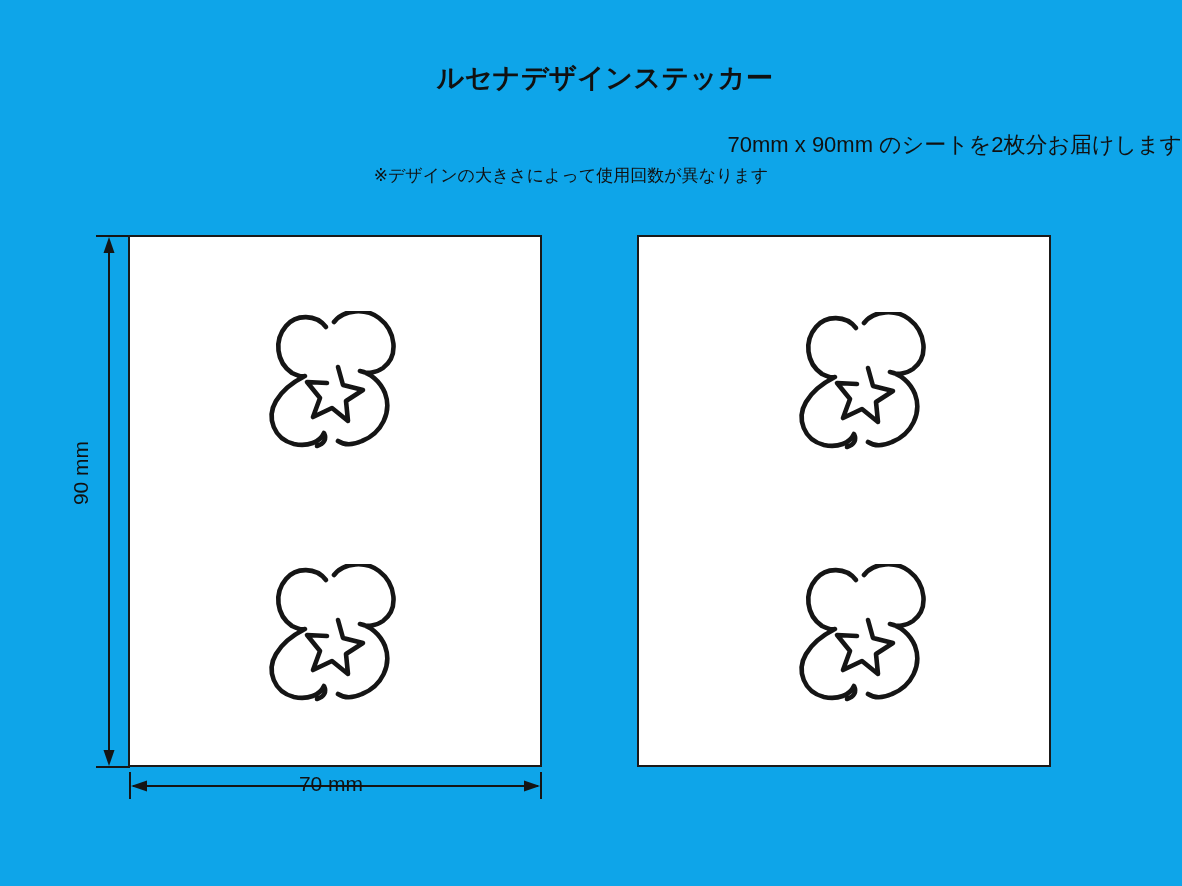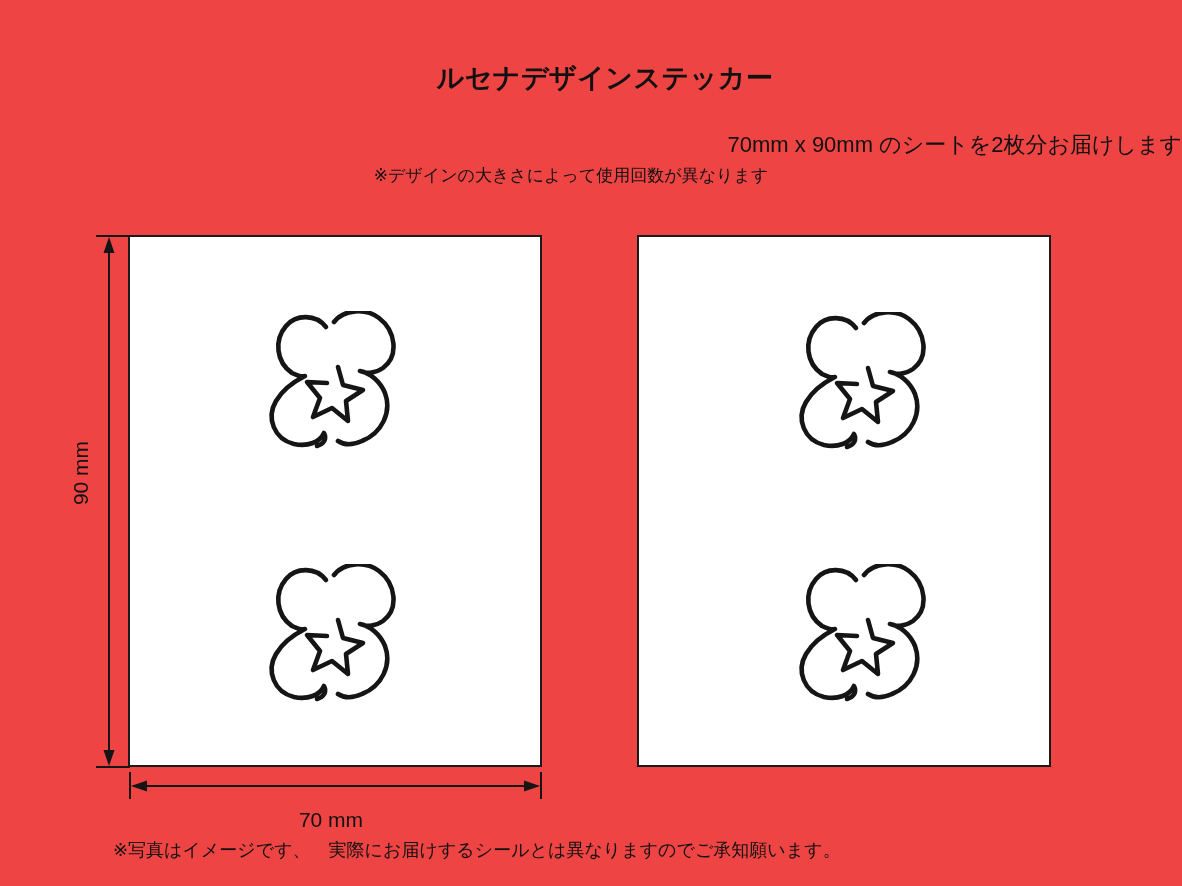--- a/index.html
+++ b/index.html
@@ -1,19 +1,19 @@
 <!DOCTYPE html>
 <html><head>
 <meta charset="utf-8">
 <style>
   html,body{margin:0;padding:0;background:#ffffff;}
   .canvas{
     position:relative;
     width:1182px;height:886px;
-    background:#ef4444;
+    background:#0ea5e9;
     font-family:"Liberation Sans","DejaVu Sans",sans-serif;
     color:#111111;
     overflow:hidden;
   }
   .title{
     position:absolute;left:0;right:0;top:60px;
     text-align:center;
     transform:translateX(14px);
     font-size:27px;font-weight:bold;
     letter-spacing:0.5px;
@@ -44,21 +44,21 @@
   .sheet-right .flower-bottom{left:141px;top:327px;}
   .dim-v-svg{position:absolute;left:90px;top:227px;}
   .dim-h-svg{position:absolute;left:118px;top:764px;}
   .dim-label-v{
     position:absolute;left:31px;top:461px;width:100px;
     text-align:center;font-size:21px;
     transform:rotate(-90deg);
     white-space:nowrap;
   }
   .dim-label-h{
-    position:absolute;left:271px;top:808px;width:120px;
+    position:absolute;left:271px;top:772px;width:120px;
     text-align:center;font-size:21px;
     white-space:nowrap;
   }
   .disclaimer{
     position:absolute;left:113px;top:838px;
     font-size:18px;font-weight:normal;
     white-space:nowrap;
   }
   .defs-hidden{position:absolute;width:0;height:0;overflow:hidden;}
   .ink-line{stroke:#151515;stroke-width:2;fill:none;}
@@ -117,15 +117,14 @@
 
   <div class="sheet sheet-right">
     <svg class="flower flower-top" viewBox="0 0 160 146">
       <use href="#flower" xlink:href="#flower"></use>
     </svg>
     <svg class="flower flower-bottom" viewBox="0 0 160 146">
       <use href="#flower" xlink:href="#flower"></use>
     </svg>
   </div>
 
-  <div class="disclaimer">※写真はイメージです、　実際にお届けするシールとは異なりますのでご承知願います。</div>
 
 </div>
 
 </body></html>

